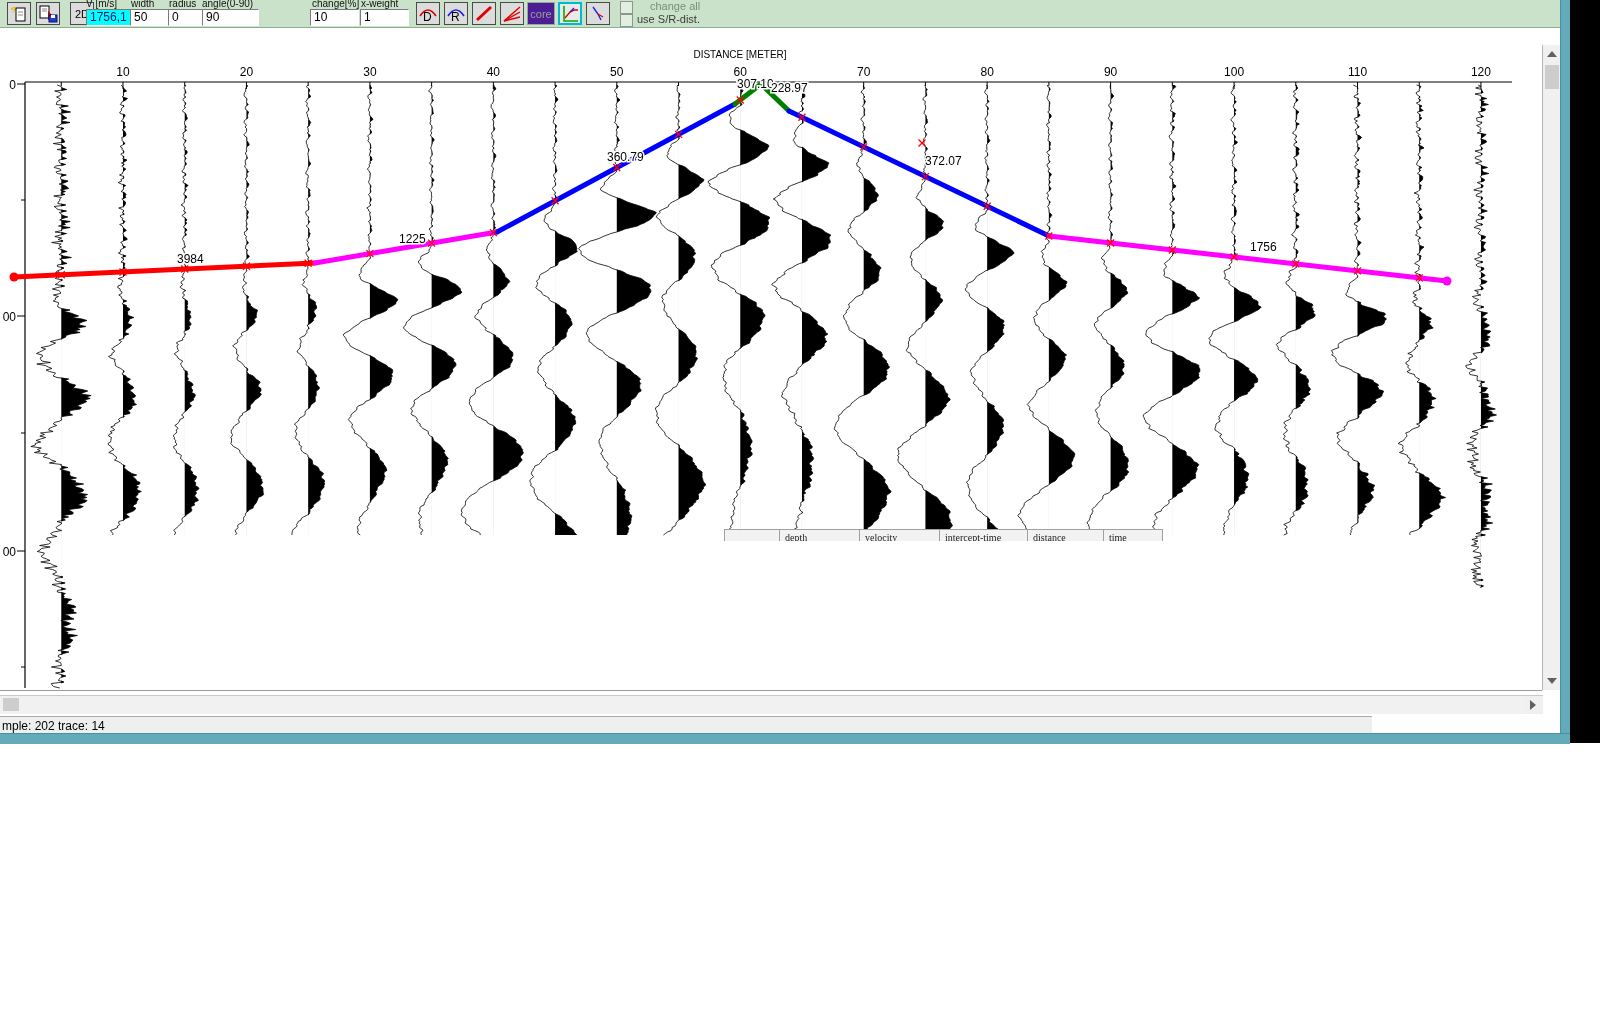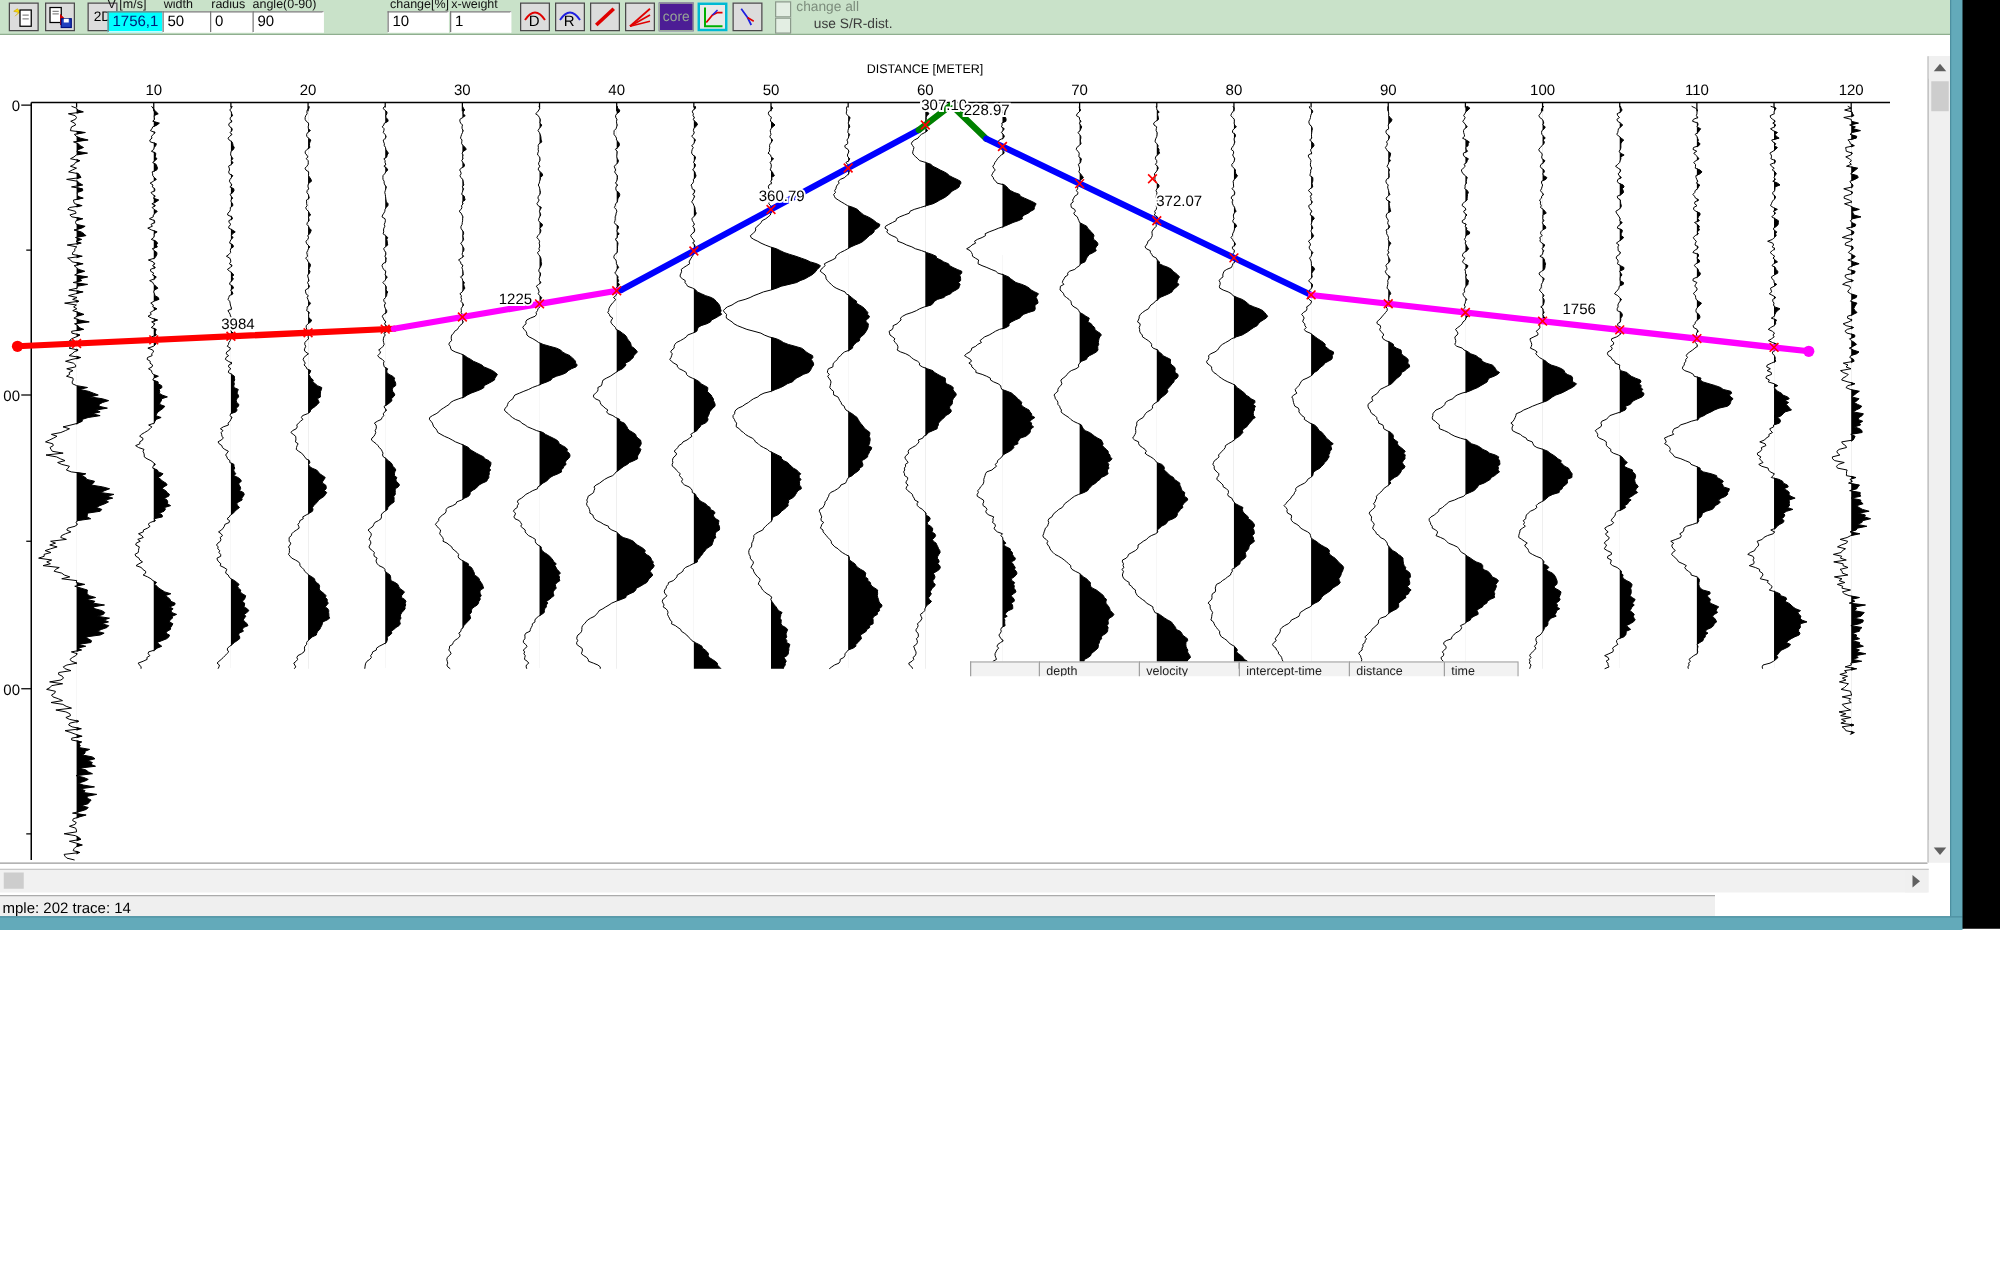--- a/index.html
+++ b/index.html
@@ -31,21 +31,21 @@
   #pathbar{left:0;top:28px;width:1560px;height:16px;background:#fff;border-bottom:1px solid #9a9a9a;}
   #pathbar span{position:absolute;left:-4px;top:1px;font-size:12px;color:#000;white-space:nowrap;}
   
   #plot-area{left:0;top:45px;width:1542px;height:645px;background:#fff;border-bottom:1px solid #9a9a9a;}
   #plot-svg{position:absolute;left:0;top:0;}
   text.ax{font-family:"Liberation Sans",sans-serif;font-size:12px;fill:#000;}
   text.axt{font-family:"Liberation Sans",sans-serif;font-size:10px;fill:#000;}
   text.vlab{font-family:"Liberation Sans",sans-serif;font-size:12px;fill:#000;
             paint-order:stroke;stroke:#ffffff;stroke-width:3px;}
   
-  #layer-table{left:776px;top:484px;height:12px;display:flex;overflow:hidden;z-index:5;}
+  #layer-table{left:724px;top:484px;height:12px;display:flex;overflow:hidden;z-index:5;font-family:Liberation Serif, serif;}
   #layer-table .cell{height:24px;background:#f2f2f2;border:1px solid #a0a0a0;border-right:none;
                      font-size:10px;color:#222;padding:2px 0 0 5px;box-sizing:border-box;}
   #layer-table .cell:last-child{border-right:1px solid #a0a0a0;}
   
   #vscroll{left:1542px;top:45px;width:18px;height:645px;background:#f0f0f0;border-left:1px solid #b5b5b5;}
   #hscroll{left:0;top:695px;width:1543px;height:18px;background:#f1f1f1;border-top:1px solid #c8c8c8;}
   .sbtn{position:absolute;width:18px;height:18px;background:#f0f0f0;display:flex;align-items:center;justify-content:center;}
   .thumb{position:absolute;background:#cdcdcd;}
   .tri{width:0;height:0;}
   .tri.up{border-left:5px solid transparent;border-right:5px solid transparent;border-bottom:6px solid #606060;}
@@ -128,23 +128,23 @@
       </svg>
     </div>
     <div class="tbtn" style="left:586px">
       <svg width="19" height="18" viewBox="0 0 19 18">
         <path d="M4 2 L9 9 L12 15" fill="none" stroke="#2020e0" stroke-width="1.4"></path>
         <path d="M9 9 L14 12" fill="none" stroke="#e00000" stroke-width="1.2"></path>
       </svg>
     </div>
 
     <div class="cbx" style="left:620px;top:1px"></div>
-    <div class="cbl dim" style="left:637px;top:0">change all</div>
+    <div class="cbl dim" style="left:650px;top:0">change all</div>
     <div class="cbx" style="left:620px;top:14px"></div>
-    <div class="cbl dark" style="left:651px;top:13px">use S/R-dist.</div>
+    <div class="cbl dark" style="left:637px;top:13px">use S/R-dist.</div>
   </div>
 
 
   <div class="abs" id="plot-area">
     <svg id="plot-svg" width="1542" height="645" viewBox="0 45 1542 645">
         <line x1="25" y1="82" x2="1512" y2="82" stroke="#000" stroke-width="1.2"></line>
         <line x1="25" y1="82" x2="25" y2="688" stroke="#000" stroke-width="1.2"></line>
         <line x1="61.275" y1="82" x2="61.275" y2="86" stroke="#000"></line>
         <line x1="123" y1="82" x2="123" y2="89" stroke="#000"></line>
         <line x1="184.725" y1="82" x2="184.725" y2="86" stroke="#000"></line>

